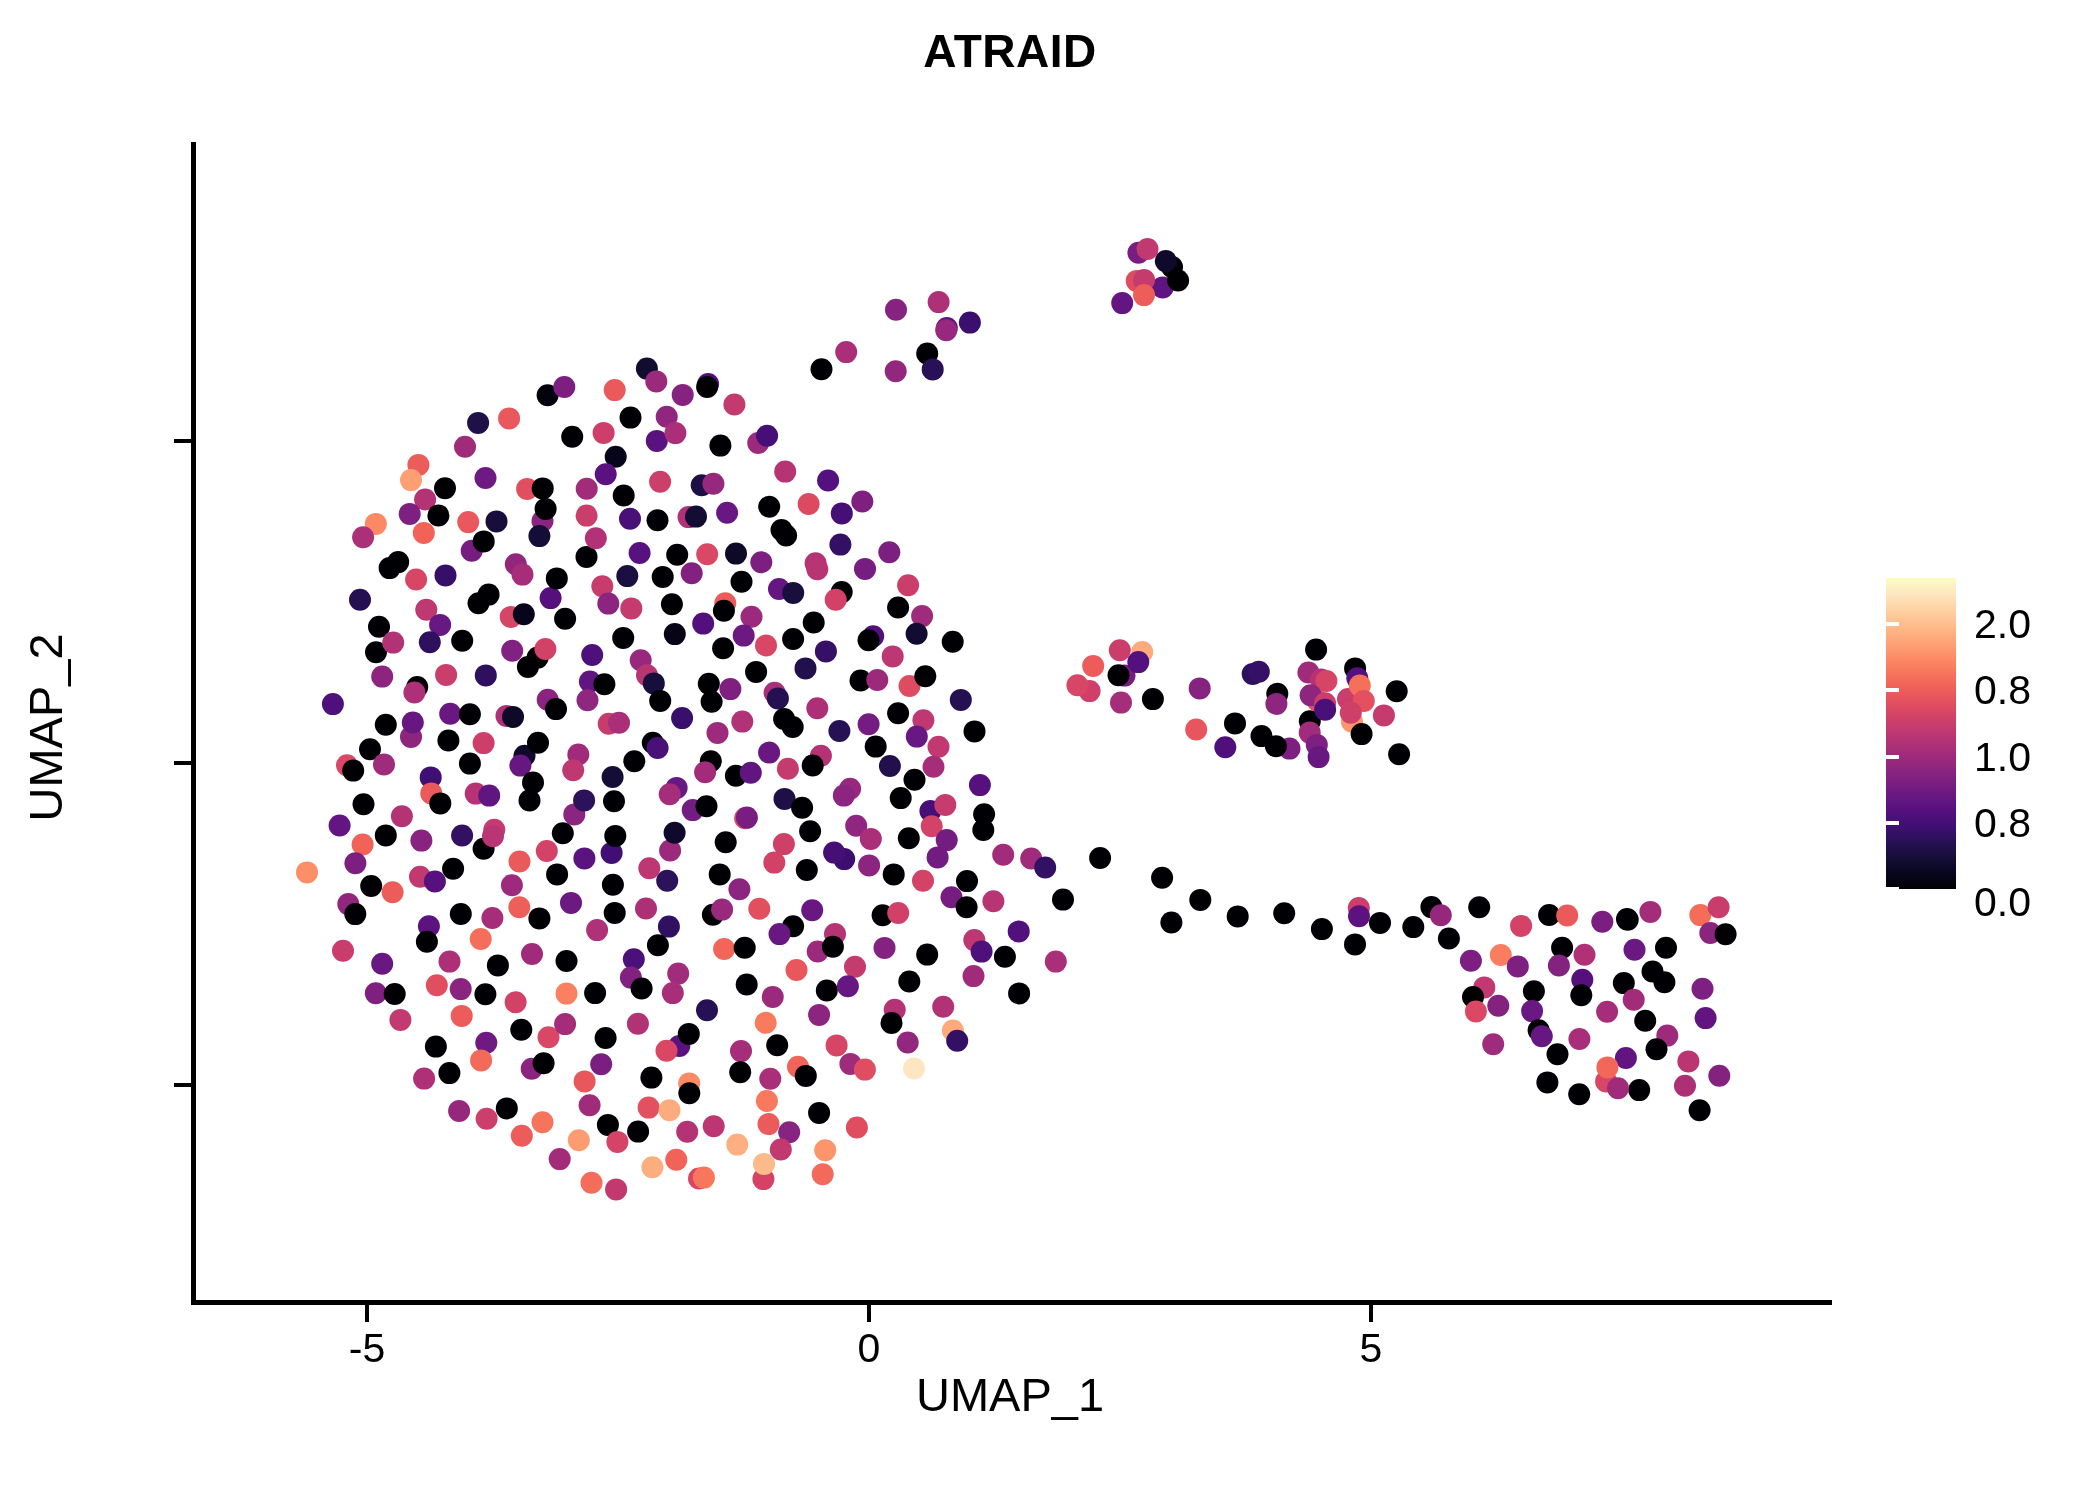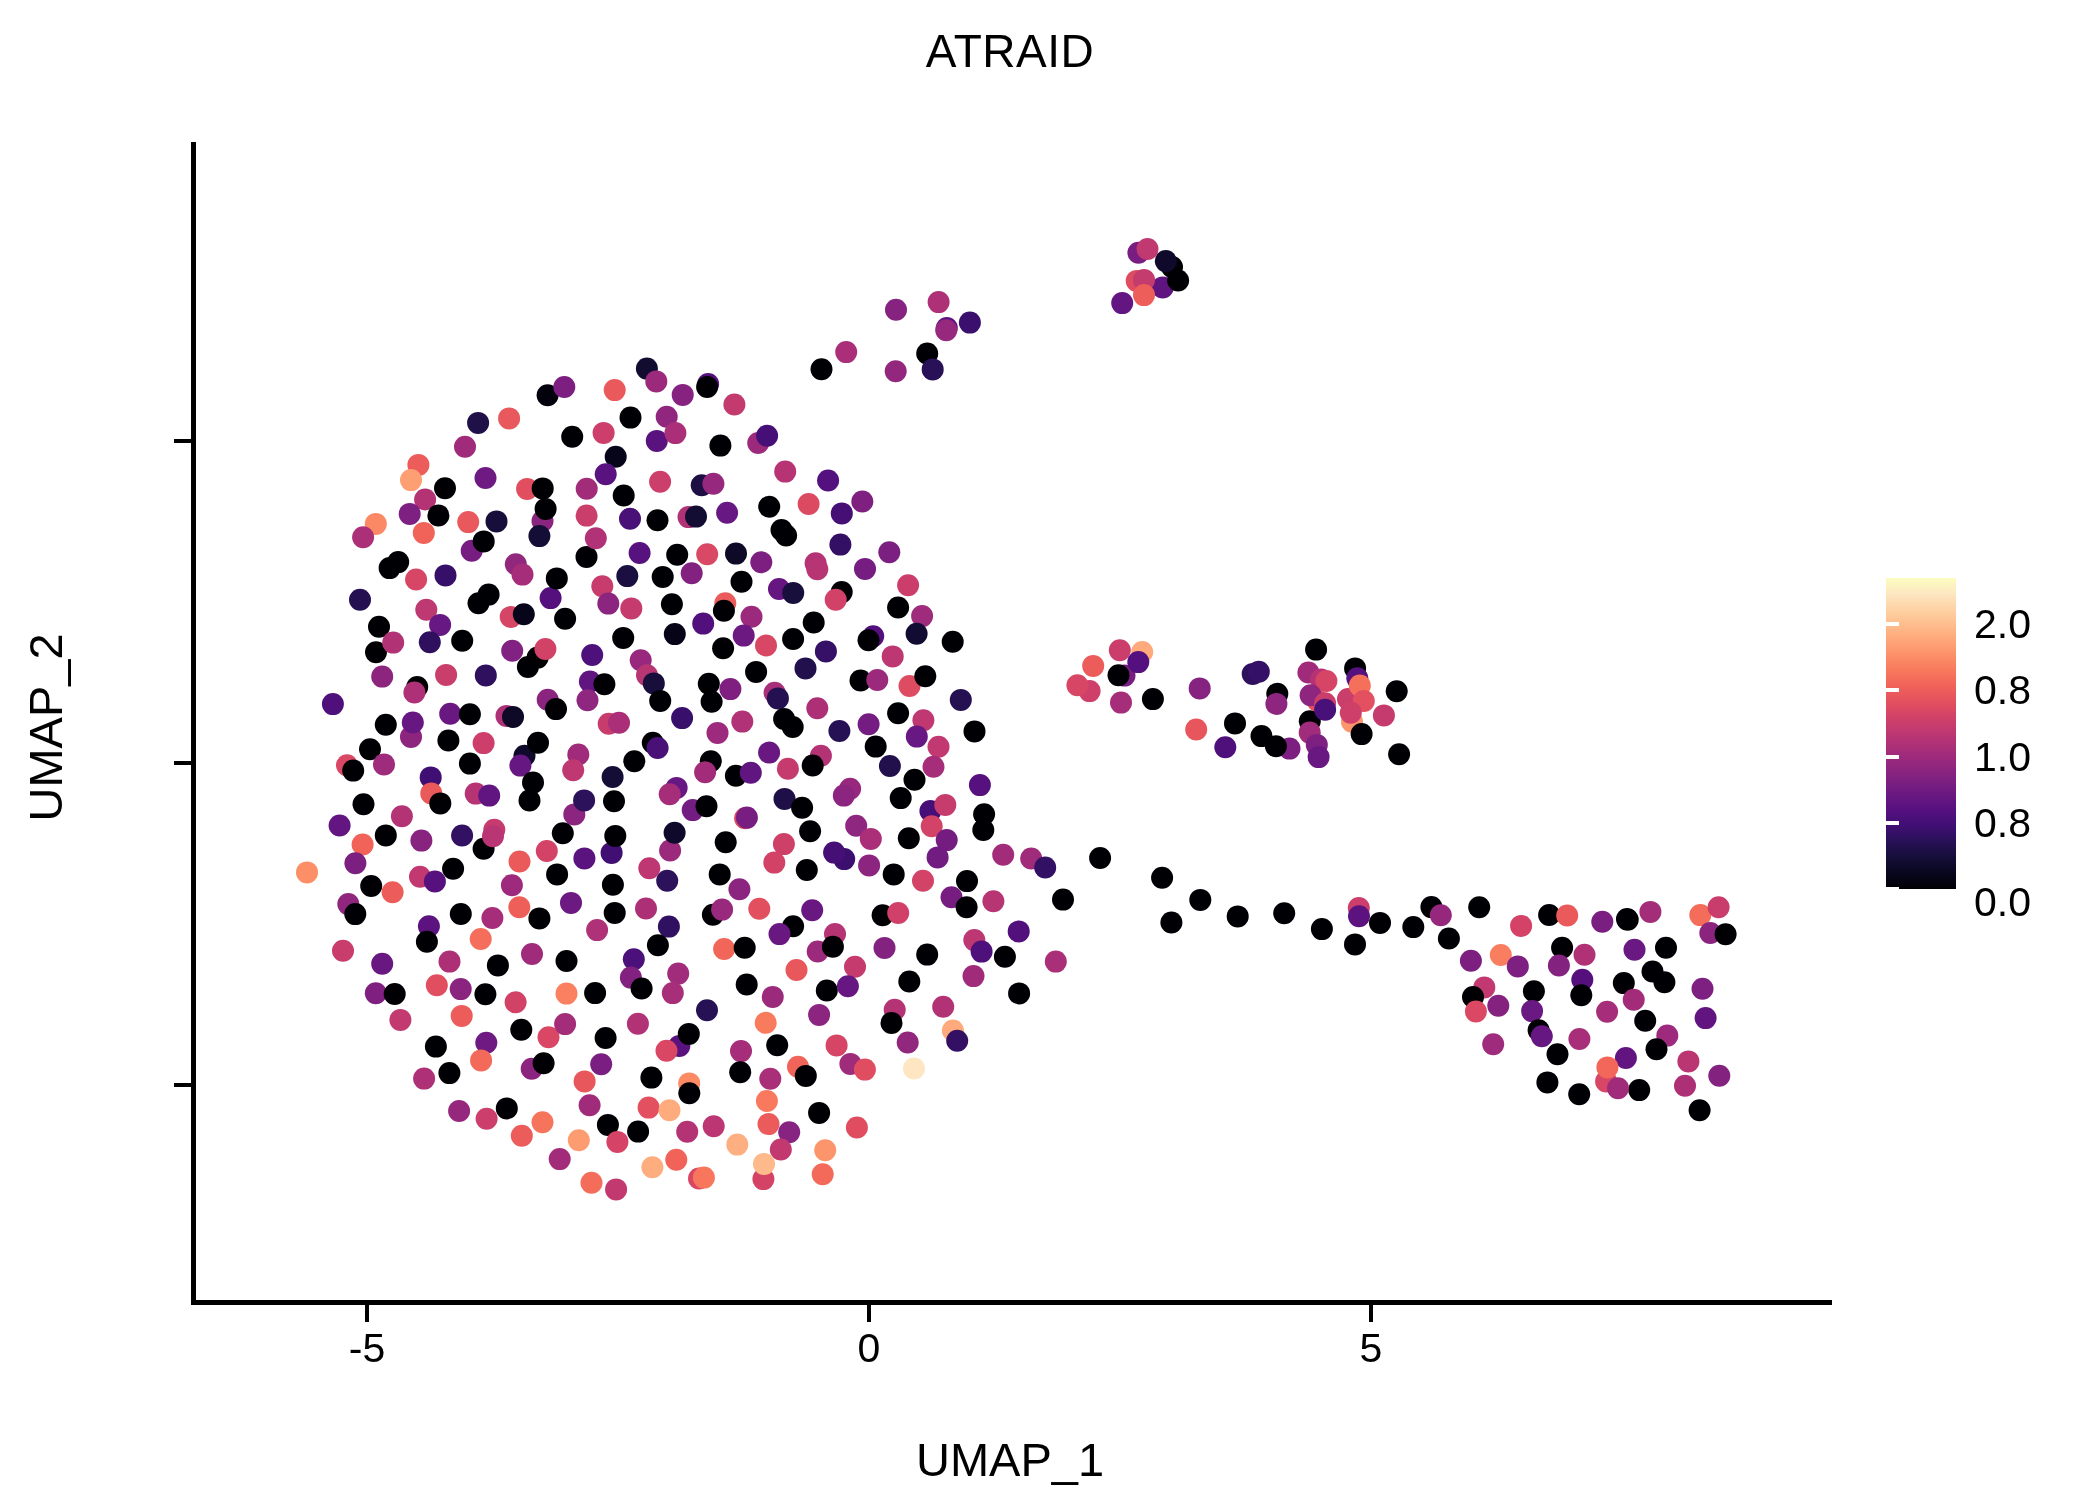--- a/index.html
+++ b/index.html
@@ -16,21 +16,21 @@
     font-family: "Liberation Sans", "DejaVu Sans", sans-serif;
     overflow: hidden;
   }
   #plot-title {
     position: absolute;
     left: 0;
     top: 24px;
     width: 2020px;
     text-align: center;
     font-size: 46px;
-    font-weight: normal;
+    font-weight: bold;
     color: #000000;
     letter-spacing: 0.5px;
   }
   #panel {
     position: absolute;
     left: 195px;
     top: 142px;
     width: 1637px;
     height: 1160px;
   }
@@ -67,21 +67,21 @@
   .tick-label {
     position: absolute;
     color: #000000;
     font-size: 41px;
     white-space: nowrap;
   }
   .tick-label-x { transform: translateX(-50%); top: 1325px; }
   #x-axis-title {
     position: absolute;
     left: 0;
-    top: 1432px;
+    top: 1367px;
     width: 2020px;
     text-align: center;
     font-size: 47px;
     color: #000000;
   }
   #y-axis-title {
     position: absolute;
     left: -305px;
     top: 700px;
     width: 700px;

